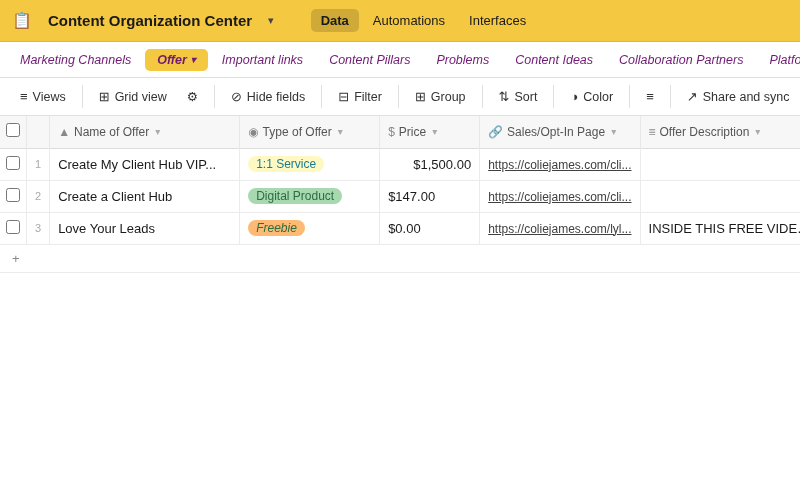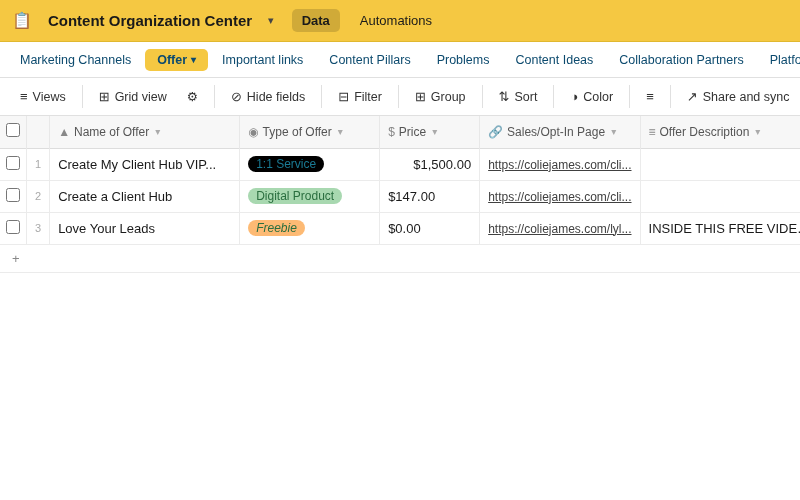--- a/index.html
+++ b/index.html
@@ -7,35 +7,35 @@
 
     
     .header {
       display: flex; align-items: center;
       background: #f5c842; height: 42px; padding: 0 12px; gap: 16px;
       border-bottom: 1px solid #e0b830;
     }
     .header-icon { font-size: 16px; }
     .header-title { font-weight: 700; font-size: 15px; color: #1a1a1a; }
     .header-chevron { font-size: 11px; color: #444; }
-    .header-nav { display: flex; gap: 10px; margin-left: 2px; }
+    .header-nav { display: flex; gap: 4px; margin-left: 21px; }
     .header-nav-item { padding: 4px 10px; border-radius: 5px; font-size: 13px; cursor: pointer; color: #1a1a1a; }
     .header-nav-item.active { background: rgba(0,0,0,0.15); font-weight: 600; }
 
     
     .tabbar {
       display: flex; align-items: center;
       background: #fff; height: 36px;
       border-bottom: 1px solid #e0e0e0;
       padding: 0 8px; gap: 2px; overflow: hidden;
     }
     .tab {
       padding: 4px 12px; border-radius: 5px; font-size: 12.5px;
-      cursor: pointer; color: #0c4a6e; white-space: nowrap;
-      display: flex; align-items: center; gap: 4px;
+      cursor: pointer; color: #701a75; white-space: nowrap;
+      display: flex; align-items: center; gap: 4px; font-style: italic;
     }
     .tab.active { background: #f5c842; font-weight: 600; }
     .tab-chevron { font-size: 10px; }
 
     
     .toolbar {
       display: flex; align-items: center;
       background: #fff; height: 38px;
       border-bottom: 1px solid #e0e0e0;
       padding: 0 12px; gap: 4px;
@@ -95,21 +95,21 @@
       text-overflow: ellipsis;
       white-space: nowrap;
     }
     td:first-child { width: 28px; text-align: center; color: #999; font-size: 12px; padding: 0; }
     td.row-num { color: #aaa; font-size: 11px; text-align: center; }
 
     .badge {
       display: inline-block; padding: 1px 8px; border-radius: 12px;
       font-size: 12px; font-weight: 500;
     }
-    .badge-service { background: #000000; color: #1a7a94; }
+    .badge-service { background: #fef9c3; color: #1a7a94; }
     .badge-digital { background: #a8d8b0; color: #2a6e3f; }
     .badge-freebie { background: #fdba74; color: #2a6e3f; font-style: italic; }
 
     .link-cell { color: #404040; text-decoration: underline; cursor: pointer; font-size: 12px; }
 
     .add-row {
       padding: 6px 12px;
       color: #888; font-size: 13px; cursor: pointer;
       display: flex; align-items: center; gap: 4px;
       border-bottom: 1px solid #ebebeb;
@@ -121,20 +121,21 @@
 
 <div>
 
   <div class="header">
     <span class="header-icon">📋</span>
     <span class="header-title">Content Organization Center</span>
     <span class="header-chevron">▾</span>
     <div class="header-nav">
       <div class="header-nav-item active">Data</div>
       <div class="header-nav-item">Automations</div>
+      <div class="header-nav-item">Interfaces</div>
     </div>
   </div>
 
   <div class="tabbar">
     <div class="tab">Marketing Channels</div>
     <div class="tab active">
       <span>Offer</span>
       <span class="tab-chevron">▾</span>
     </div>
     <div class="tab">Important links</div>

